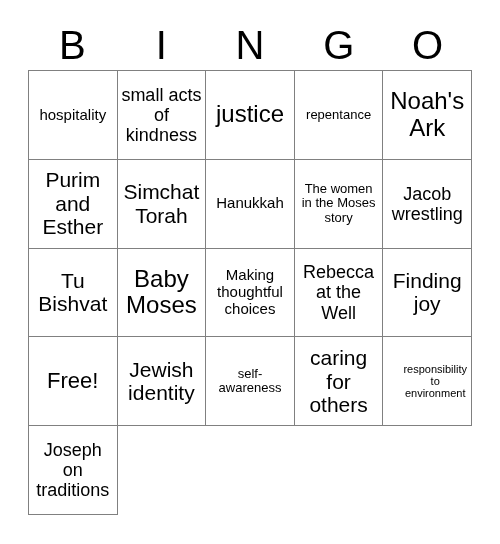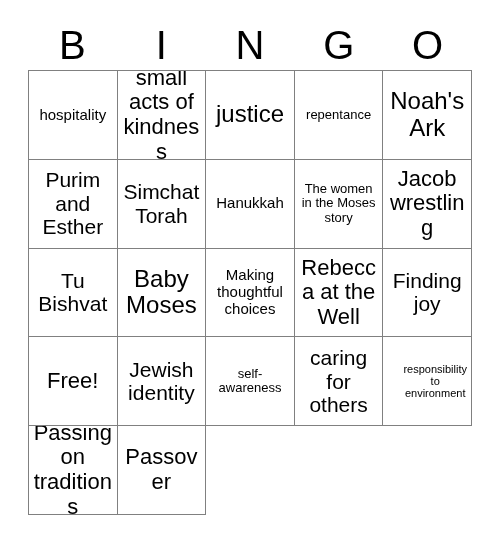--- a/index.html
+++ b/index.html
@@ -74,21 +74,21 @@
     width: 100%;
     line-height: 1.12;
     word-wrap: break-word;
     overflow-wrap: break-word;
     hyphens: none;
   }
   
   .fs-xxl .cell-text { font-size: 22px; }
   .fs-xl  .cell-text { font-size: 24px; }
   .fs-lg  .cell-text { font-size: 21px; }
-  .fs-md  .cell-text { font-size: 22px; }
+  .fs-md  .cell-text { font-size: 18px; }
   .fs-sm  .cell-text { font-size: 15px; }
   .fs-xs  .cell-text { font-size: 13px; }
   .fs-xxs .cell-text { font-size: 11px; margin-left: 16px; }
 </style>
 </head>
 <body>
 
 <div class="card">
 
   <div class="header-row">
@@ -154,20 +154,17 @@
       <div class="cell fs-xs">
         <span class="cell-text">self-awareness</span>
       </div>
       <div class="cell fs-lg">
         <span class="cell-text">caring for others</span>
       </div>
       <div class="cell fs-xxs">
         <span class="cell-text">responsibility to environment</span>
       </div>
       <div class="cell fs-md">
-        <span class="cell-text">Passing on traditions</span>
-      </div>
-      <div class="cell fs-md">
-        <span class="cell-text">Passover</span>
+        <span class="cell-text">Joseph on traditions</span>
       </div>
     </div>
 
 </div>
 
 </body></html>

